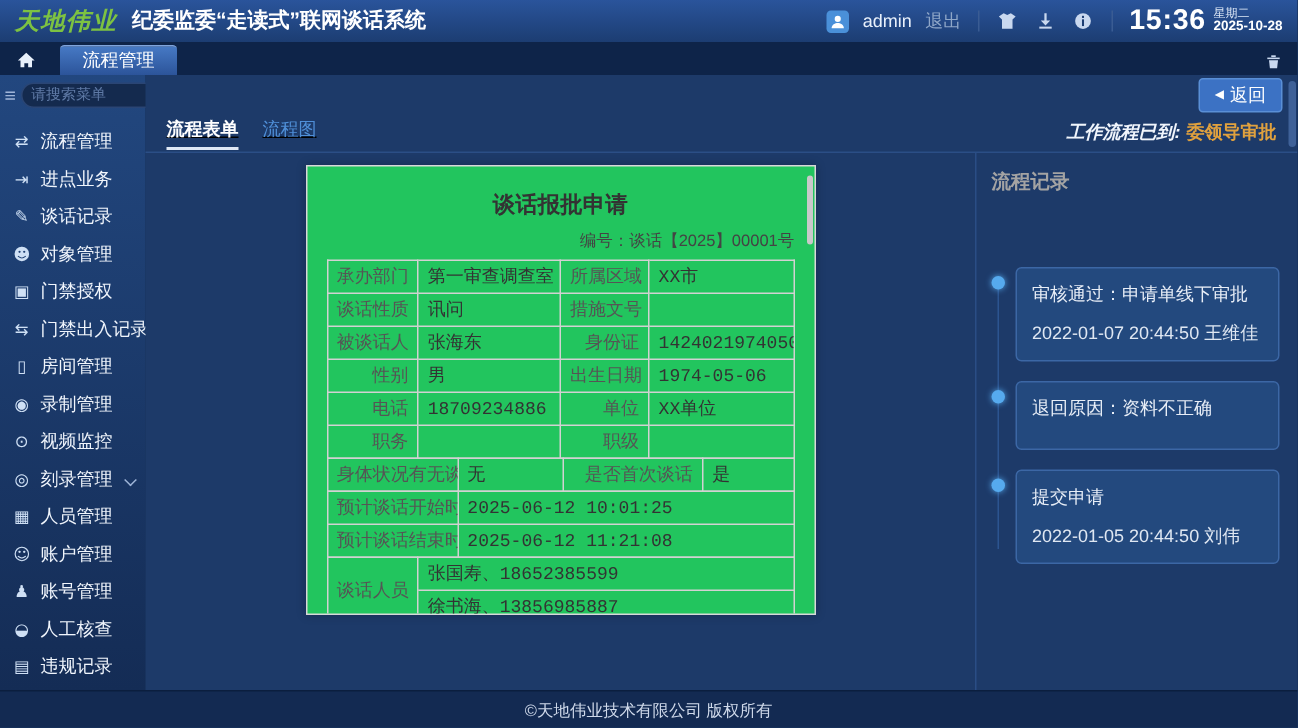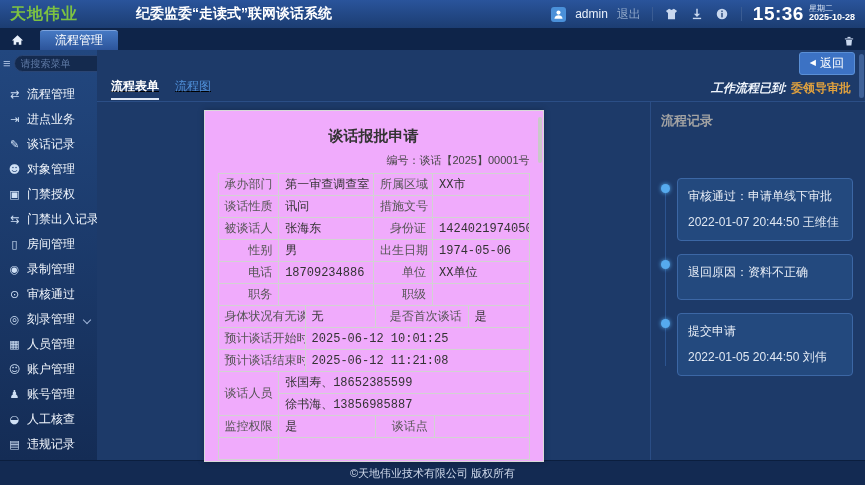--- a/index.html
+++ b/index.html
@@ -3,22 +3,22 @@
 <meta charset="utf-8">
 <style>
   * { margin:0; padding:0; box-sizing:border-box; }
   html,body { width:865px; height:485px; overflow:hidden; }
   body { font-family:"Liberation Sans","DejaVu Sans",sans-serif; background:#152d55; font-size:12px; }
   .app { width:865px; height:485px; display:flex; flex-direction:column; }
 
   
   .header { height:28px; background:linear-gradient(180deg,#2a549b,#1c3d72); display:flex; align-items:center; justify-content:space-between; padding:0 10px; flex:0 0 auto; }
   .h-left { display:flex; align-items:center; gap:10px; }
-  .logo { color:#7dc242; font-weight:bold; font-size:16px; letter-spacing:1px; }
-  .app-title { color:#fff; font-weight:bold; font-size:14px;margin-left:48px; }
+  .logo { color:#7dc242; font-weight:bold; font-size:16px; letter-spacing:1px;font-style:italic; }
+  .app-title { color:#fff; font-weight:bold; font-size:14px; }
   .h-right { display:flex; align-items:center; gap:9px; }
   .avatar { width:15px; height:15px; background:#4a90d9; border-radius:3px; display:inline-flex; align-items:center; justify-content:center; }
   .uname { color:#e8f0fb; }
   .logout { color:#8fa7c8; cursor:pointer; }
   .vsep { width:1px; height:14px; background:#3a5c93; margin:0 2px; }
   .hicon { display:inline-flex; align-items:center; justify-content:center; width:16px; height:16px; cursor:pointer; }
   .clock { display:flex; align-items:center; gap:5px; color:#fff; }
   .time { font-size:19px; font-weight:bold; letter-spacing:0.5px; }
   .datecol { display:flex; flex-direction:column; line-height:1.1; }
   .datecol .wk { font-size:8px; color:#dce7f6; }
@@ -56,21 +56,21 @@
   .stab { color:#4f8fd8; cursor:pointer; padding-bottom:3px; }
   .stab.active { color:#fff; font-weight:bold; border-bottom:2px solid #dfe8f5; }
   .wf-status { display:flex; gap:4px; align-items:center; }
   .status-label { color:#f0f5fc; font-weight:bold;font-style:italic; }
   .status-value { color:#e0a13e; font-weight:bold;text-align:center; }
 
   .content-row { flex:1; display:flex; min-height:0; }
   .form-area { flex:1; display:flex; justify-content:center; align-items:flex-start; min-width:0; }
 
   
-  .sheet { width:340px; height:352px; background:#f0abfc; border:1px solid #d8d8d8; margin-top:8px; padding:0 13px; overflow:hidden; position:relative; box-shadow:0 0 6px rgba(0,0,0,0.25); }
+  .sheet { width:340px; height:300px; background:#22c55e; border:1px solid #d8d8d8; margin-top:8px; padding:0 13px; overflow:hidden; position:relative; box-shadow:0 0 6px rgba(0,0,0,0.25); }
   .f-title { text-align:center; font-size:15px; font-weight:bold; color:#333; margin-top:16px; }
   .f-number { text-align:right; font-size:11px; color:#444; margin:7px 0 5px; }
   .ftable { width:100%; border-collapse:collapse; table-layout:fixed; }
   .ftable + .ftable { margin-top:-1px; }
   .ftable td { border:1px solid #d2d2d2; height:22px; font-size:12px; padding:1px 6px; overflow:hidden; white-space:nowrap;font-family:Liberation Mono, monospace; }
   td.lbl { text-align:right; color:#555; }
   td.val { text-align:left; color:#333; }
   .sheet-scrollbar { position:absolute; right:1px; top:6px; width:4px; height:46px; background:#c9c9c9; border-radius:2px; }
 
   
@@ -200,21 +200,21 @@
         <div class="mitem">
           <span class="micon">▯</span>
           <span class="mlabel">房间管理</span>
         </div>
         <div class="mitem">
           <span class="micon">◉</span>
           <span class="mlabel">录制管理</span>
         </div>
         <div class="mitem">
           <span class="micon">⊙</span>
-          <span class="mlabel">审核通过</span>
+          <span class="mlabel">视频监控</span>
         </div>
         <div class="mitem">
           <span class="micon">◎</span>
           <span class="mlabel">刻录管理</span>
           <span class="chev"></span>
         </div>
         <div class="mitem">
           <span class="micon">▦</span>
           <span class="mlabel">人员管理</span>
         </div>

